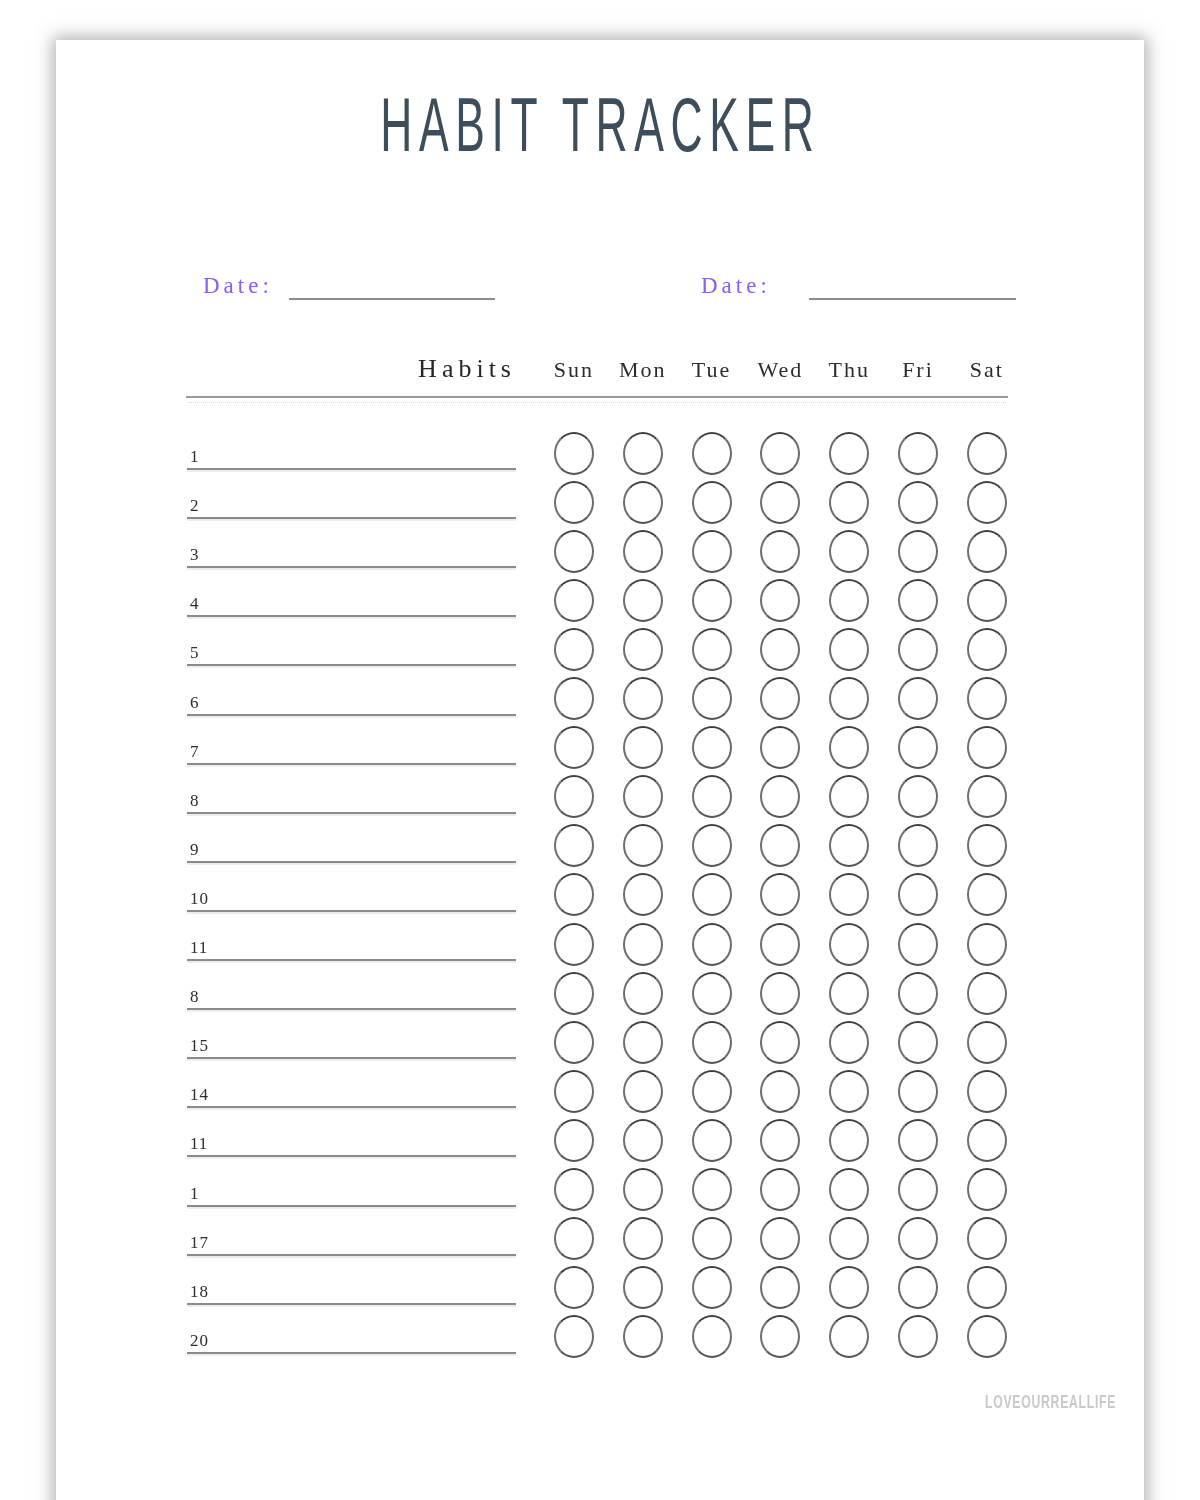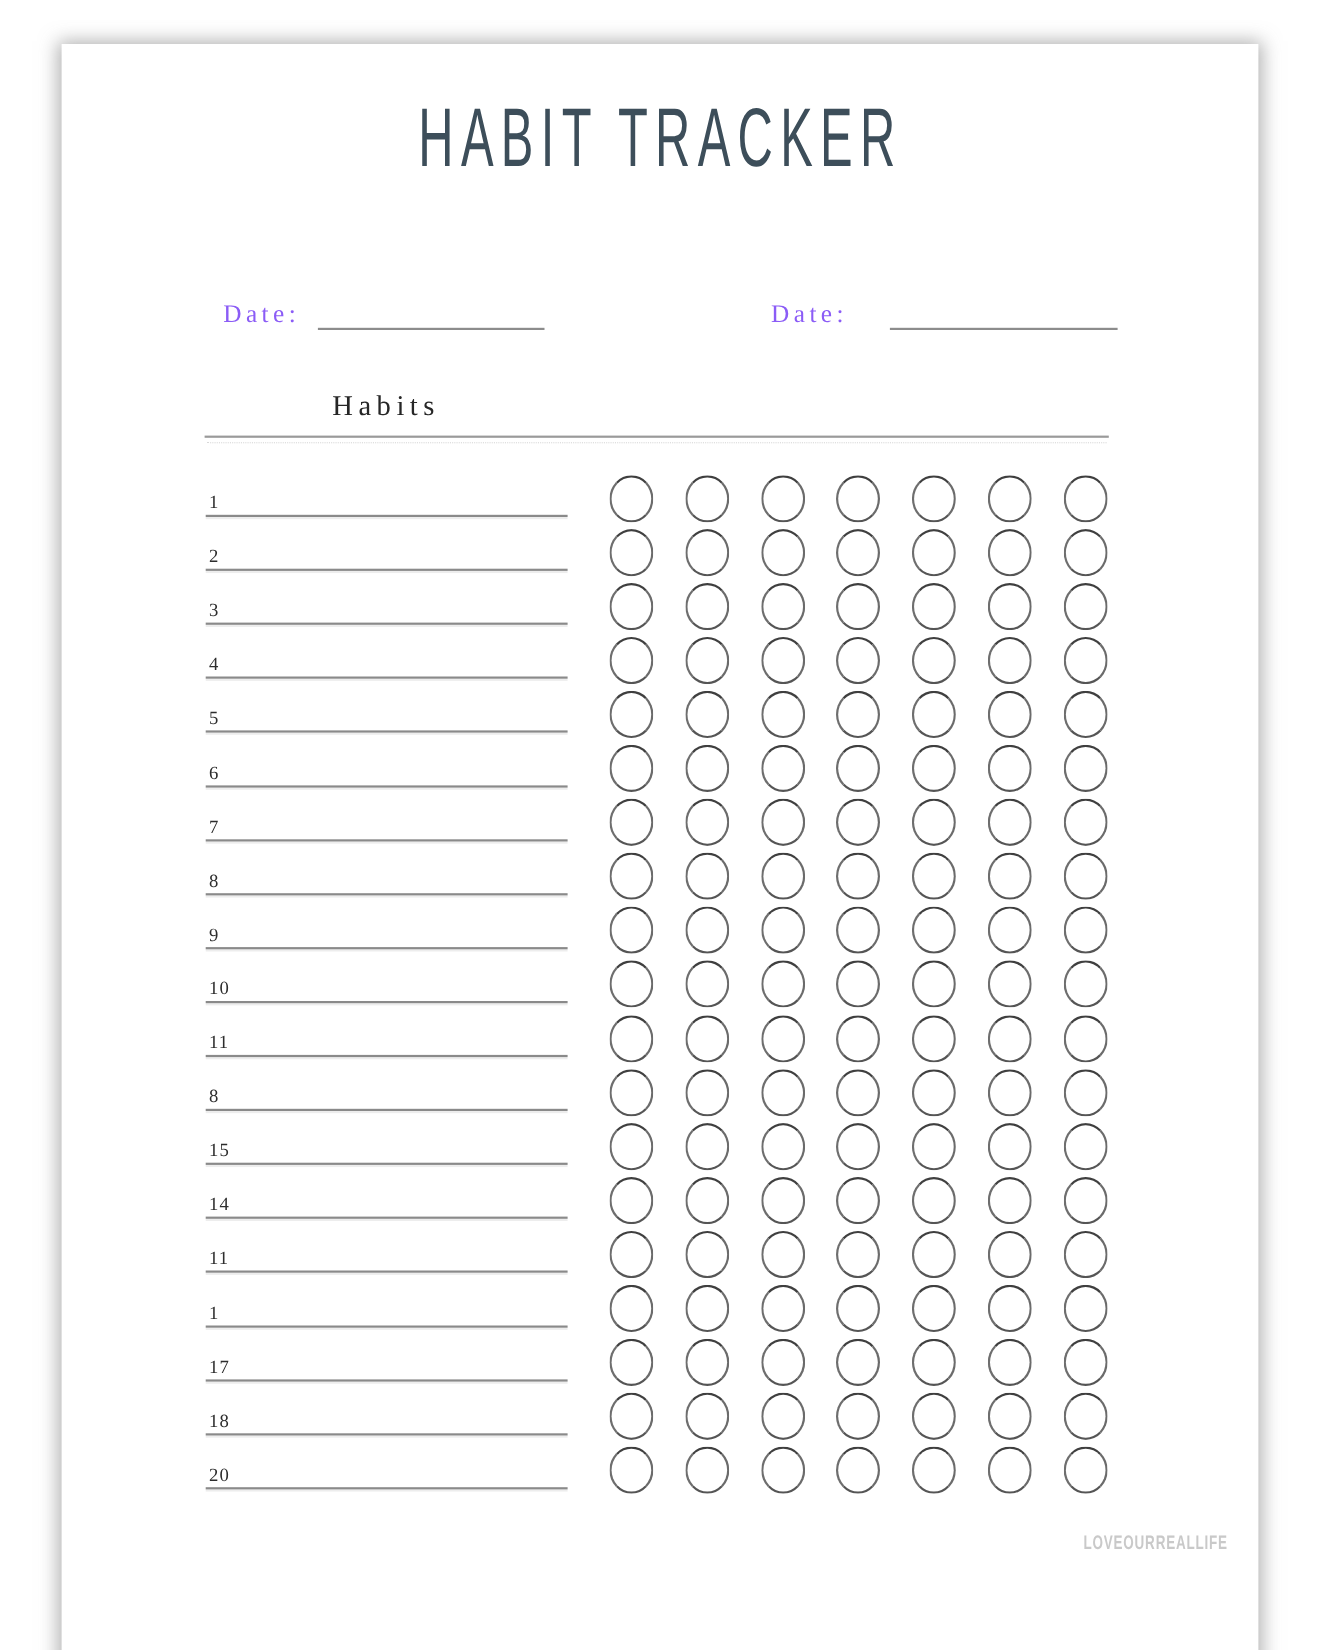--- a/index.html
+++ b/index.html
@@ -36,21 +36,21 @@
   .field-line {
     position:absolute; top:244px; height:16px;
     border-bottom:2px solid #8c8c8c;
   }
   .line-date { left:233px; width:206px; }
   .line-week { left:753px; width:207px; }
 
   
   .habits-label {
     position:absolute; left:130px; top:314px; width:330px;
-    text-align:center; font-size:26px; letter-spacing:5px; color:#262626;
+    text-align:right; font-size:26px; letter-spacing:5px; color:#262626;
   }
   .day-headers { position:absolute; left:483.6px; top:317px; display:flex; }
   .day-cell {
     width:68.8px; text-align:center;
     font-size:22px; letter-spacing:2px; color:#2d2d2d;
   }
   .header-rule {
     position:absolute; left:130px; top:356px; width:822px; height:8px;
     border-top:2px solid #9a9a9a;
   }
@@ -97,20 +97,29 @@
     <span class="title-text">HABIT TRACKER</span>
   </div>
 
   <span class="field-label label-date">Date:</span>
   <span class="field-line line-date"></span>
 
   <span class="field-label label-week">Date:</span>
   <span class="field-line line-week"></span>
 
   <div class="habits-label">Habits</div>
+  <div class="day-headers">
+      <span class="day-cell">Sun</span>
+      <span class="day-cell">Mon</span>
+      <span class="day-cell">Tue</span>
+      <span class="day-cell">Wed</span>
+      <span class="day-cell">Thu</span>
+      <span class="day-cell">Fri</span>
+      <span class="day-cell">Sat</span>
+    </div>
   <div class="header-rule"></div>
 
   <div class="rows">
       <div class="habit-row" style="top: 430px;">
         <span class="row-num">1</span>
         <span class="row-line"></span>
         <span class="check-circle" style="left: 498px;"></span>
         <span class="check-circle" style="left: 566.8px;"></span>
         <span class="check-circle" style="left: 635.6px;"></span>
         <span class="check-circle" style="left: 704.4px;"></span>

